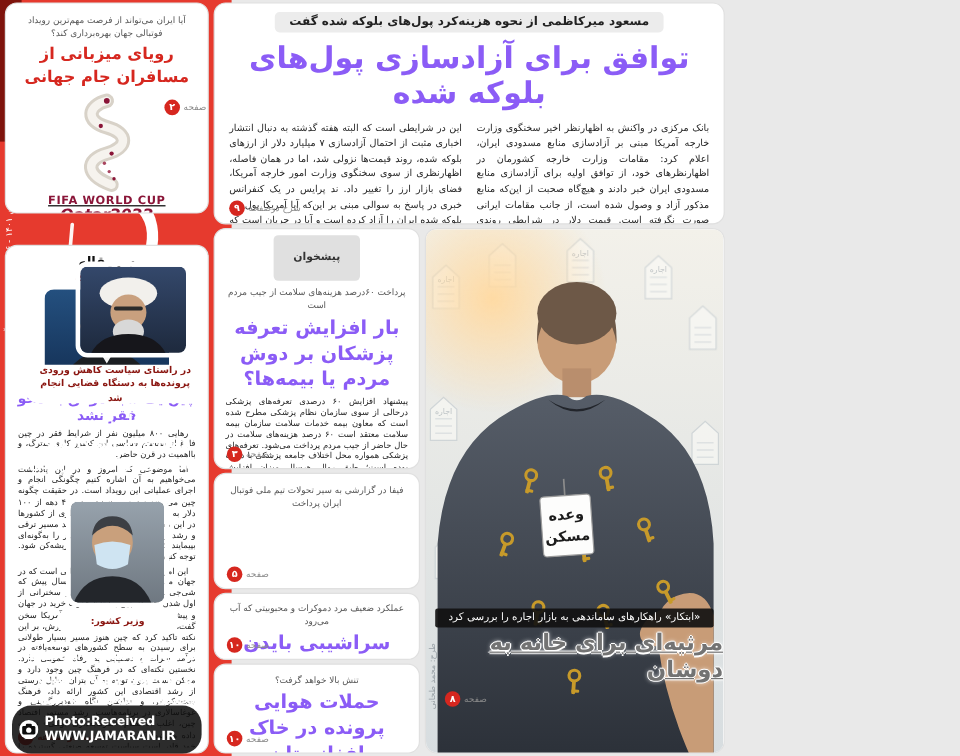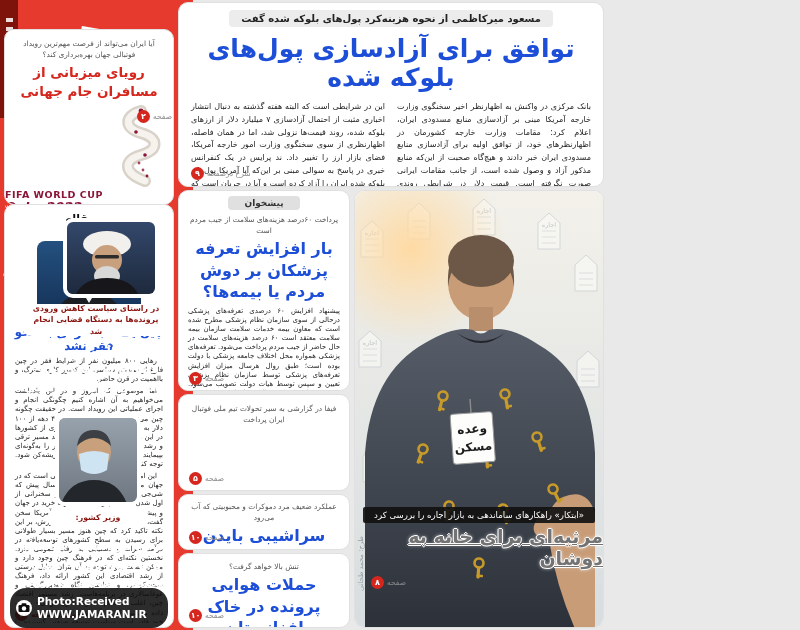--- a/index.html
+++ b/index.html
@@ -3,21 +3,21 @@
 <meta charset="utf-8">
 <style>
   * { margin:0; padding:0; box-sizing:border-box; }
   html,body { width:800px; height:630px; overflow:hidden; background:#e9e9e9;
               font-family:"DejaVu Sans", sans-serif; }
   #page { position:relative; width:800px; height:630px; direction:rtl; }
 
   
   .card { position:absolute; background:#fff; border:1px solid #e0e0e0; border-radius:10px; overflow:hidden; }
   .kicker { font-size:7.4px; color:#555; text-align:center; line-height:1.5; }
-  .headline { font-weight:800; color:#1d4ed8; text-align:center; }
+  .headline { font-weight:800; color:#8b5cf6; text-align:center; }
   .pbadge { position:absolute; display:flex; align-items:center; gap:3px; font-size:7.5px; color:#8a8a8a; }
   .pcirc { width:13px; height:13px; border-radius:50%; background:#d6271f; color:#fff;
            display:flex; align-items:center; justify-content:center; font-size:8px; font-weight:bold; }
   .pbadge.onred { color:#fff; }
   .pbadge.onred .pcirc { background:#fff; color:#d6271f; }
 
   
   #redcol { position:absolute; right:607px; left:0; top:0; height:630px; background:#e63a2e; overflow:hidden; }
   #corner-strip { position:absolute; left:0; top:0; width:18px; height:118px; background:#7e130c; }
   #corner-strip .dashes { width:7px; height:86px; margin:18px auto 0;
@@ -46,24 +46,24 @@
   
   #lead { right:196px; top:2px; width:426px; height:185px; }
   #lead-kicker { margin:7px auto 0; width:fit-content; background:#ececec; border-radius:4px;
                  padding:3px 12px; font-size:10px; font-weight:bold; color:#222; }
   #lead-headline { font-size:25px; margin-top:7px; letter-spacing:-.5px; }
   #lead-body { display:flex; gap:12px; padding:0 12px; margin-top:9px; font-size:8px;
                color:#222; text-align:justify; line-height:1.6; height:86px; overflow:hidden; }
   #lead-body > div { flex:1; }
 
   
-  #wcup { right:626px; top:2px; width:170px; height:176px;margin-top:27px; }
+  #wcup { right:626px; top:2px; width:170px; height:176px; }
   #wcup .kicker { margin:8px 10px 0; }
   #wcup .headline { color:#d6271f; font-size:13.5px; line-height:1.4; margin-top:3px; }
-  #fifa-logo { display:flex; flex-direction:column; margin-top:2px; }
+  #fifa-logo { display:flex; flex-direction:column; align-items:center; margin-top:2px;text-decoration:underline; }
   .fifa-line1 { color:#8a1538; font-weight:900; font-size:9.5px; letter-spacing:.5px; direction:ltr; }
   .fifa-line2 { color:#8a1538; font-weight:bold; font-style:italic; font-size:13px; direction:ltr; margin-top:-1px; }
 
   
   #editorial { right:626px; top:204px; width:170px; height:424px; }
   #ed-section { font-size:11px; font-weight:800; text-align:center; margin-top:7px; color:#111; }
   #ed-author { font-size:8.5px; font-weight:bold; text-align:center; color:#a31616; margin-top:1px; }
   #ed-photo { width:104px; height:78px; margin:5px auto 0; border-radius:8px; overflow:hidden; }
   #ed-headline { font-size:11.5px; margin-top:6px; }
   #ed-body { padding:4px 10px 0; font-size:7px; line-height:1.3; text-align:justify; color:#222;
@@ -71,21 +71,21 @@
   #ed-body p { margin-bottom:3px; text-indent:6px; }
   #ed-more { bottom:6px; left:10px; color:#b3261e; font-weight:bold; }
 
   
   .midcard { right:450px; width:172px; }
   #mid-a { top:190px; height:201px; }
   #mid-b { top:394px; height:97px; }
   #mid-c { top:494px; height:56px; }
   #mid-d { top:553px; height:75px; }
   #pishkhan-tab { margin:5px auto 0; width:fit-content; background:#e0e0e0; border-radius:4px;
-                  padding:2px 16px; font-size:9px; font-weight:bold; color:#333; }
+                  padding:14px 16px; font-size:9px; font-weight:bold; color:#333; }
   .midcard .kicker { margin:4px 8px 0; }
   .midcard .headline { font-size:16px; line-height:1.35; margin-top:2px; padding:0 8px; }
   .mid-body { padding:0 9px; margin-top:4px; font-size:7px; line-height:1.3; text-align:justify;
               color:#222; height:90px; overflow:hidden; }
   .midcard .pbadge { bottom:5px; left:10px; }
 
   
   #photostory { right:196px; top:190px; width:250px; height:438px; }
   #ps-kicker { position:absolute; left:8px; right:8px; bottom:104px; background:#111111ea; color:#fff;
                font-size:8.6px; text-align:center; padding:3px 4px; border-radius:2px; z-index:3; }

